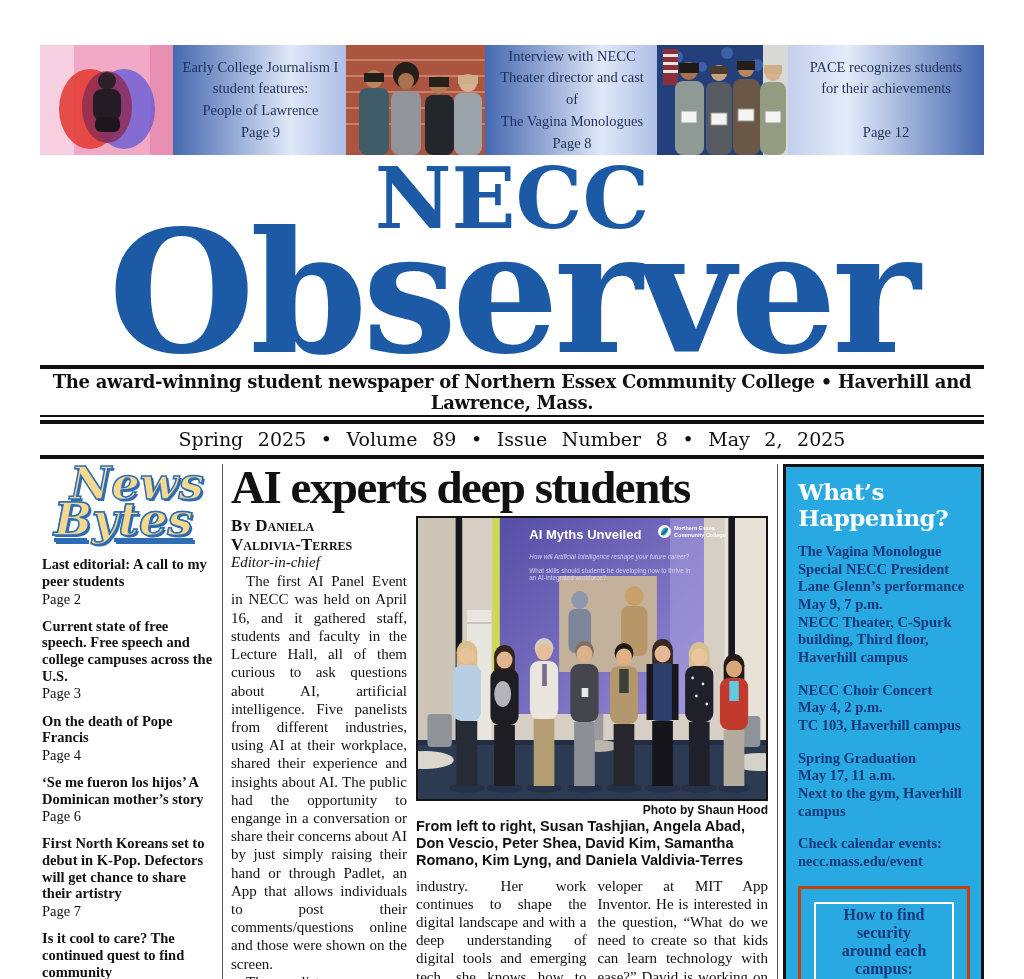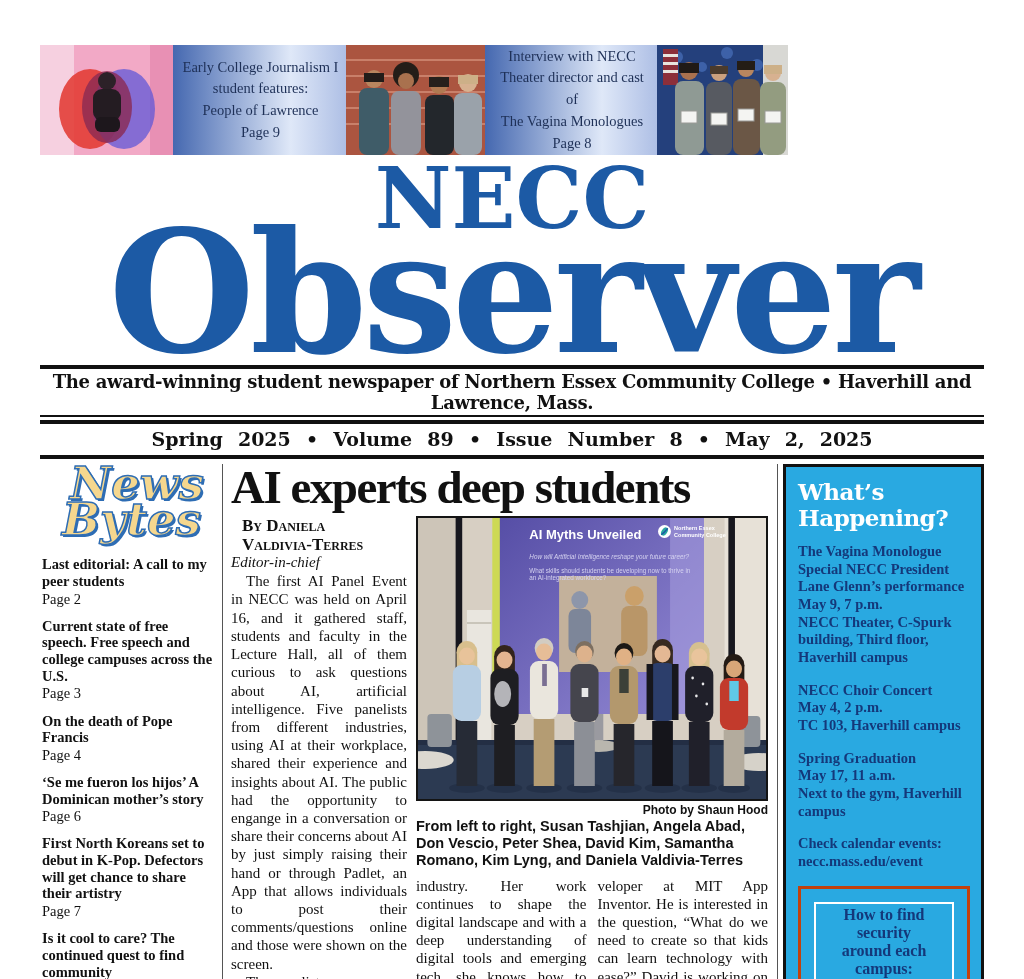--- a/index.html
+++ b/index.html
@@ -18,42 +18,42 @@
 
   
   .kicker{text-align:center;font-family:"DejaVu Serif",serif;font-weight:bold;font-size:84px;
     line-height:.8;color:#1c5aa5;margin-top:10px;}
   .mast-title{text-align:center;font-family:"DejaVu Serif",serif;font-weight:bold;font-size:168px;
     line-height:.78;color:#1c5aa5;letter-spacing:-5px;margin-top:-4px;}
   .rule{background:#111;height:4px;border:0;margin:0;}
   .rule.thin{height:2px;}
   .tagline{text-align:center;font-family:"DejaVu Serif",serif;font-weight:bold;font-size:18px;
     letter-spacing:-.3px;padding:2px 0 1px;}
-  .dateline{text-align:center;font-family:"DejaVu Serif",serif;font-weight:bold;font-size:19px;
+  .dateline{text-align:center;font-family:"DejaVu Serif",serif;font-weight:normal;font-size:19px;
     word-spacing:.45em;padding:4px 0 5px;}
   .r1{margin-top:6px;} .r2{margin-top:1px;} .r3{margin-top:3px;}
 
   
   .body3{display:grid;grid-template-columns:183px 560px 1fr;margin-top:5px;height:563px;}
 
   
   .newsbytes{border-right:1px solid #555;padding:2px 7px 0 2px;overflow:hidden;}
   .nb-logo{font-family:"DejaVu Serif",serif;font-style:italic;font-weight:bold;line-height:.8;
     color:#f5d78e;margin:0 0 18px 0;}
   .nb-word{display:block;font-size:45px;-webkit-text-stroke:1.5px #2e6db4;text-shadow:2px 2px 0 #2e6db4;}
-  .nb-w1{margin-left:28px;} .nb-w2{margin-left:20px;}
+  .nb-w1{margin-left:28px;} .nb-w2{margin-left:12px;text-decoration:underline;}
   .nb-item{margin-bottom:10px;}
   .nb-title{font-weight:bold;font-size:14.5px;line-height:1.15;}
   .nb-page{text-align:left;font-size:14.5px;line-height:1.25;padding-right:4px;}
 
   
   .article{padding:0 9px 0 8px;border-right:1px solid #555;margin-right:5px;overflow:hidden;}
   .headline{font-size:47px;font-weight:bold;letter-spacing:-1.5px;line-height:1;margin:0 0 5px 0;}
   .art-cols{display:grid;grid-template-columns:176px 1fr;column-gap:9px;}
-  .byline{font-weight:bold;font-variant:small-caps;font-size:17px;line-height:1.12;margin-left:11px;}
+  .byline{font-weight:bold;font-variant:small-caps;font-size:17px;line-height:1.12;}
   .byrole{font-style:italic;font-size:15px;margin-bottom:1px;}
   p.bodytxt{font-size:15px;line-height:18.2px;text-align:justify;margin:0;text-indent:15px;}
   p.noind{text-indent:0;}
 
   .photo{position:relative;height:285px;border:2px solid #141414;box-sizing:border-box;overflow:hidden;background:#d7cfc3;}
   .photo>svg{position:absolute;inset:0;width:100%;height:100%;}
   .slide-title{position:absolute;left:32%;top:3%;font-family:"Liberation Sans",sans-serif;
     font-weight:bold;font-size:13px;color:#fff;}
   .slide-logo{position:absolute;left:69%;top:2.5%;display:flex;gap:3px;align-items:center;}
   .slide-logo-text{font-family:"Liberation Sans",sans-serif;font-weight:bold;font-size:5.5px;
@@ -163,20 +163,26 @@
           <rect x="107" y="20" width="18" height="9" fill="#cdb088"></rect>
         <rect x="103" y="37" width="26" height="73" rx="8" fill="#939c80"></rect>
         <g fill="#f4f4f2" stroke="#9a9a96" stroke-width="1">
           <rect x="24" y="66" width="16" height="12"></rect>
             <rect x="54" y="68" width="16" height="12"></rect>
           <rect x="81" y="64" width="16" height="12"></rect>
             <rect x="108" y="66" width="16" height="12"></rect>
         </g>
       </svg>
     </div>
+    <div class="tease-cap grad-b">
+      <div class="pre">PACE recognizes students
+for their achievements
+
+Page 12</div>
+    </div>
   </div>
 
   <div class="kicker">NECC</div>
   <div class="mast-title">Observer</div>
 
   <div class="rule r1"></div>
   <div class="tagline">The award-winning student newspaper of Northern Essex Community College • Haverhill and Lawrence, Mass.</div>
   <div class="rule thin r2"></div>
   <div class="rule r3"></div>
   <div class="dateline">Spring 2025 • Volume 89 • Issue Number 8 • May 2, 2025</div>

